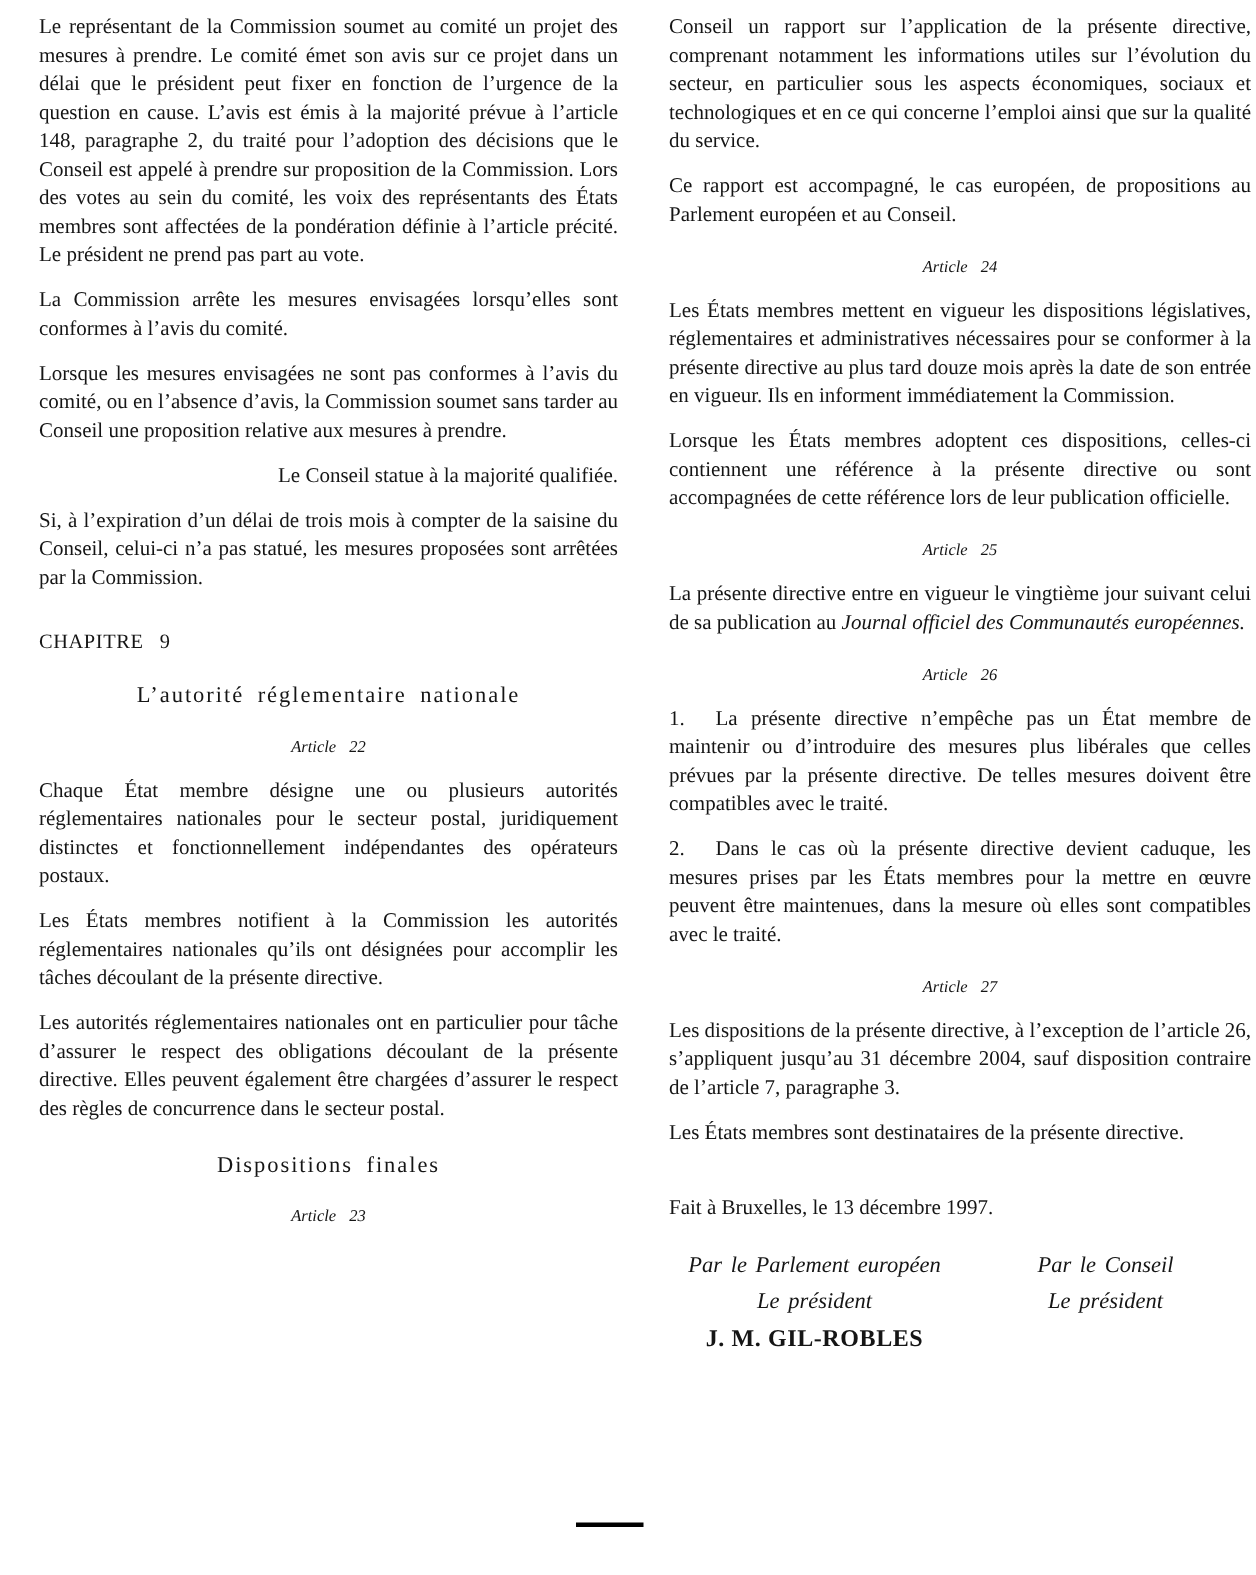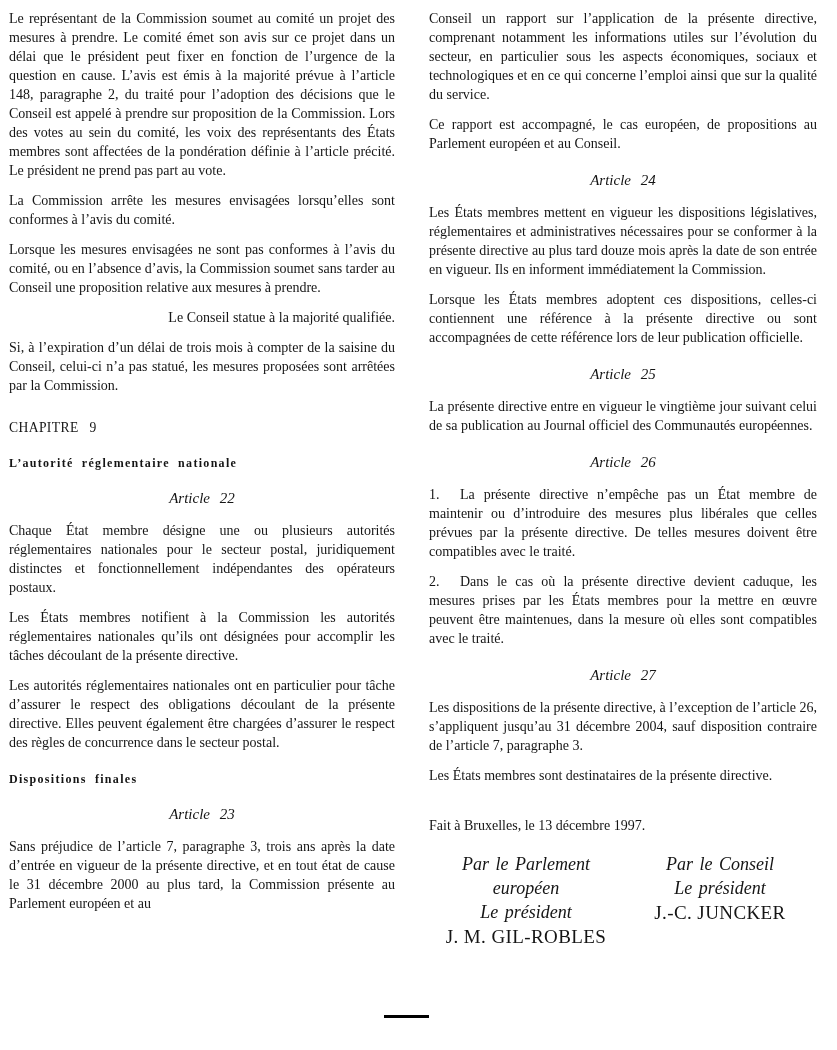--- a/index.html
+++ b/index.html
@@ -9,72 +9,75 @@
     color: #151515;
     font-family: "Liberation Serif", "DejaVu Serif", serif;
     position: relative;
     overflow: hidden;
   }
   .page {
     display: grid;
     grid-template-columns: 386px 388px;
     column-gap: 34px;
     padding: 9px 0 0 9px;
+    margin-left: 17px;
   }
   .col { min-width: 0; }
   .para {
     font-size: 14px;
     line-height: 19px;
     text-align: justify;
     margin: 0 0 11px 0;
   }
   .para.nojust { text-align: right; }
   .pnum { display: inline-block; min-width: 31px; }
-  .journal { }
+  .journal { font-style: italic; }
   .chapter-num {
     font-size: 13.6px;
     font-weight: normal;
     text-align: left;
     word-spacing: 7px;
     letter-spacing: 0.4px;
     margin: 25px 0 0 0;
   }
   .chapter-title {
-    font-size: 12px;
-    font-weight: bold;
+    font-size: 15px;
+    font-weight: normal;
+    text-align: center;
     letter-spacing: 1.3px;
     word-spacing: 4px;
     margin: 20px 0 0 0;
   }
   .article {
-    font-size: 15px;
+    font-size: 11px;
     font-weight: normal;
     font-style: italic;
     text-align: center;
     word-spacing: 6px;
     margin: 19px 0 14px 0;
   }
   .dateline {
     font-size: 14px;
     line-height: 19px;
     text-align: left;
     margin: 31px 0 0 0;
   }
   .signatures { display: flex; margin-top: 17px; }
   .sig { flex: 1; text-align: center; }
   .sig-org, .sig-role {
     font-style: italic;
-    font-size: 18px;
+    font-size: 15px;
     line-height: 24px;
     word-spacing: 2px;
   }
   .sig-name {
-    font-size: 19px;
+    font-size: 16px;
     line-height: 25px;
     letter-spacing: 0.4px;
+    font-weight: bold;
   }
   .footer-rule {
     position: absolute;
     left: 384px;
     top: 1015px;
     width: 45px;
     height: 3px;
     background: #000000;
   }
 </style>
@@ -94,21 +97,20 @@
     <h4 class="chapter-title">L’autorité réglementaire nationale</h4>
     <h5 class="article">Article 22</h5>
 
     <p class="para">Chaque État membre désigne une ou plusieurs autorités réglementaires nationales pour le secteur postal, juridiquement distinctes et fonctionnellement indépendantes des opérateurs postaux.</p>
     <p class="para">Les États membres notifient à la Commission les autorités réglementaires nationales qu’ils ont désignées pour accomplir les tâches découlant de la présente directive.</p>
     <p class="para">Les autorités réglementaires nationales ont en particulier pour tâche d’assurer le respect des obligations découlant de la présente directive. Elles peuvent également être chargées d’assurer le respect des règles de concurrence dans le secteur postal.</p>
 
     <h4 class="chapter-title">Dispositions finales</h4>
     <h5 class="article">Article 23</h5>
 
-    <p class="para">Sans préjudice de l’article 7, paragraphe 3, trois ans après la date d’entrée en vigueur de la présente directive, et en tout état de cause le 31 décembre 2000 au plus tard, la Commission présente au Parlement européen et au</p>
   </div>
 
   <div class="col">
     <p class="para">Conseil un rapport sur l’application de la présente directive, comprenant notamment les informations utiles sur l’évolution du secteur, en particulier sous les aspects économiques, sociaux et technologiques et en ce qui concerne l’emploi ainsi que sur la qualité du service.</p>
     <p class="para">Ce rapport est accompagné, le cas européen, de propositions au Parlement européen et au Conseil.</p>
 
     <h5 class="article">Article 24</h5>
     <p class="para">Les États membres mettent en vigueur les dispositions législatives, réglementaires et administratives nécessaires pour se conformer à la présente directive au plus tard douze mois après la date de son entrée en vigueur. Ils en informent immédiatement la Commission.</p>
     <p class="para">Lorsque les États membres adoptent ces dispositions, celles-ci contiennent une référence à la présente directive ou sont accompagnées de cette référence lors de leur publication officielle.</p>
 
@@ -128,20 +130,19 @@
 
     <div class="signatures">
       <div class="sig">
         <div class="sig-org">Par le Parlement européen</div>
         <div class="sig-role">Le président</div>
         <div class="sig-name">J. M. GIL-ROBLES</div>
       </div>
       <div class="sig">
         <div class="sig-org">Par le Conseil</div>
         <div class="sig-role">Le président</div>
-        <div class="sig-name">J.-C. JUNCKER</div>
       </div>
     </div>
   </div>
 
 </div>
 
 <div class="footer-rule"></div>
 
 </body></html>

